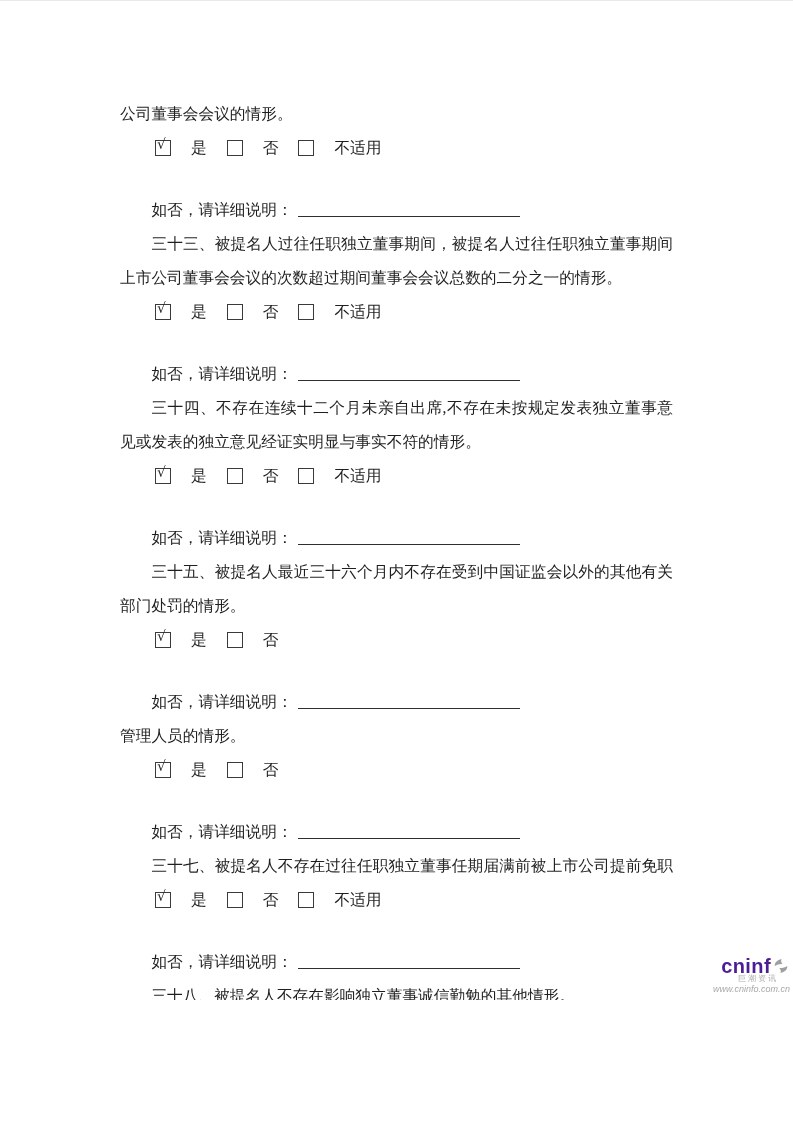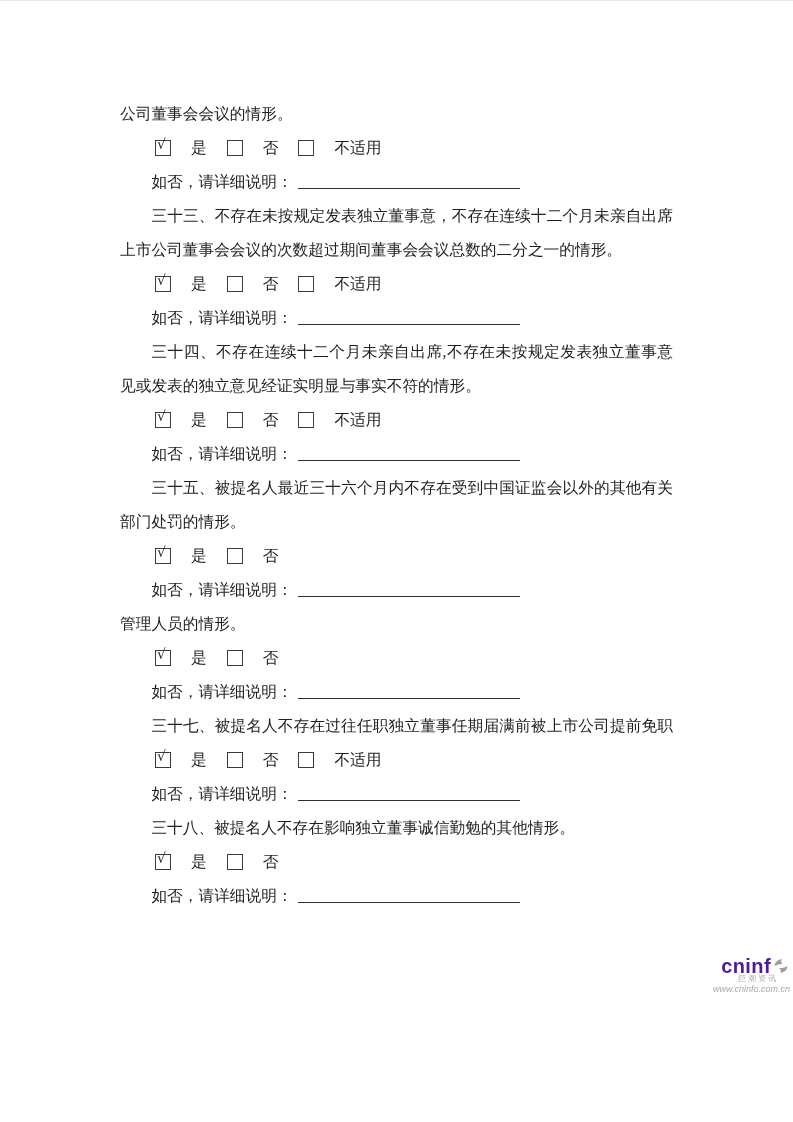--- a/index.html
+++ b/index.html
@@ -55,20 +55,21 @@
     font-size: 14px;
     line-height: 1;
     color: #2a2a2a;
   }
   .optlab { display: inline-block; }
   .detail {
     height: 34px;
     line-height: 34px;
     padding-left: 2em;
     white-space: nowrap;
+    margin-top: 28px;
   }
   .blank {
     display: inline-block;
     width: 222px;
     height: 1em;
     margin-left: 5px;
     vertical-align: -2px;
     border-bottom: 1.2px solid #2e2e2e;
   }
   .logo {
@@ -125,21 +126,21 @@
           <span class="chk">√</span>
         </span>
         <span class="optlab">是</span>
         <span class="cbx"></span>
         <span class="optlab">否</span>
         <span class="cbx"></span>
         <span class="optlab">不适用</span>
       </div>
       <div class="detail"><span class="detlab">如否，请详细说明：</span><span class="blank"></span></div>
       <div class="para">
-        <div class="line indent just">三十三、不存在未按规定发表独立董事意，不存在连续十二个月未亲自出席</div>
+        <div class="line indent just">三十三、被提名人过往任职独立董事期间，被提名人过往任职独立董事期间</div>
         <div class="line">上市公司董事会会议的次数超过期间董事会会议总数的二分之一的情形。</div>
       </div>
       <div class="options">
         <span class="cbx">
           <span class="chk">√</span>
         </span>
         <span class="optlab">是</span>
         <span class="cbx"></span>
         <span class="optlab">否</span>
         <span class="cbx"></span>

